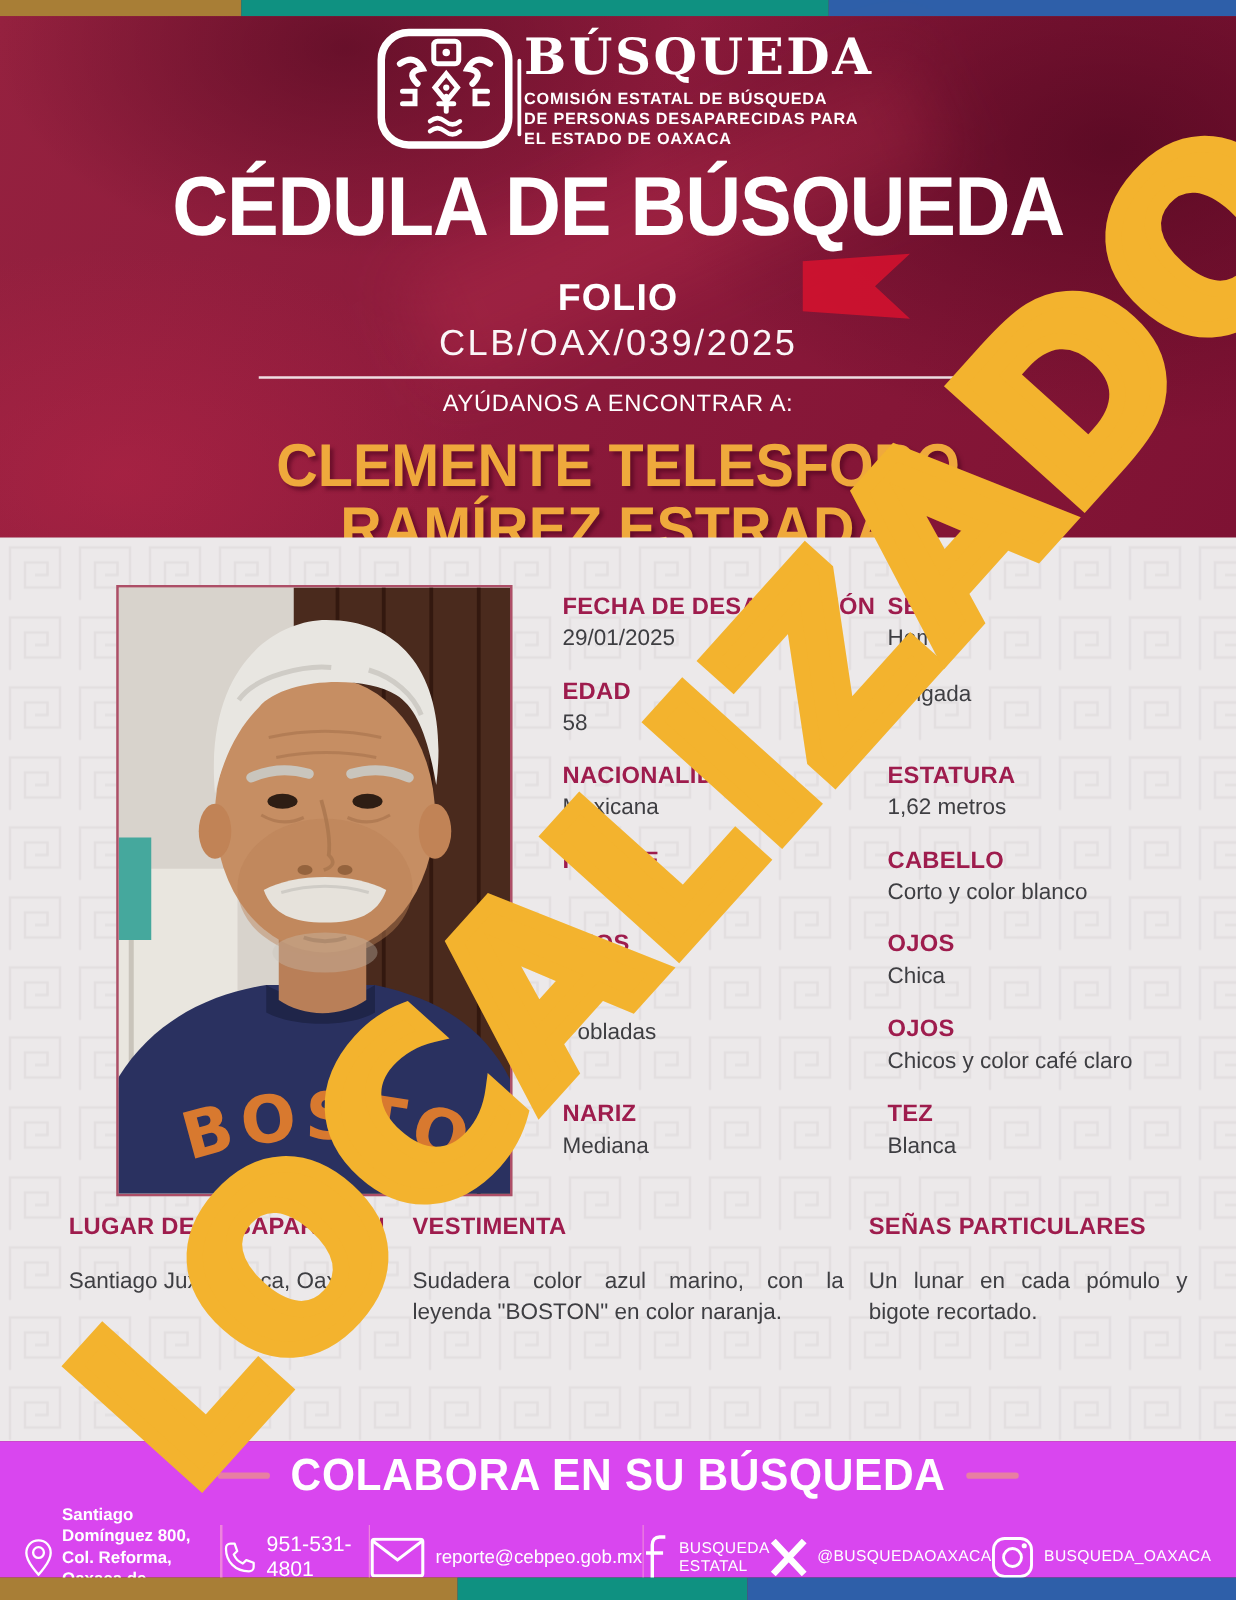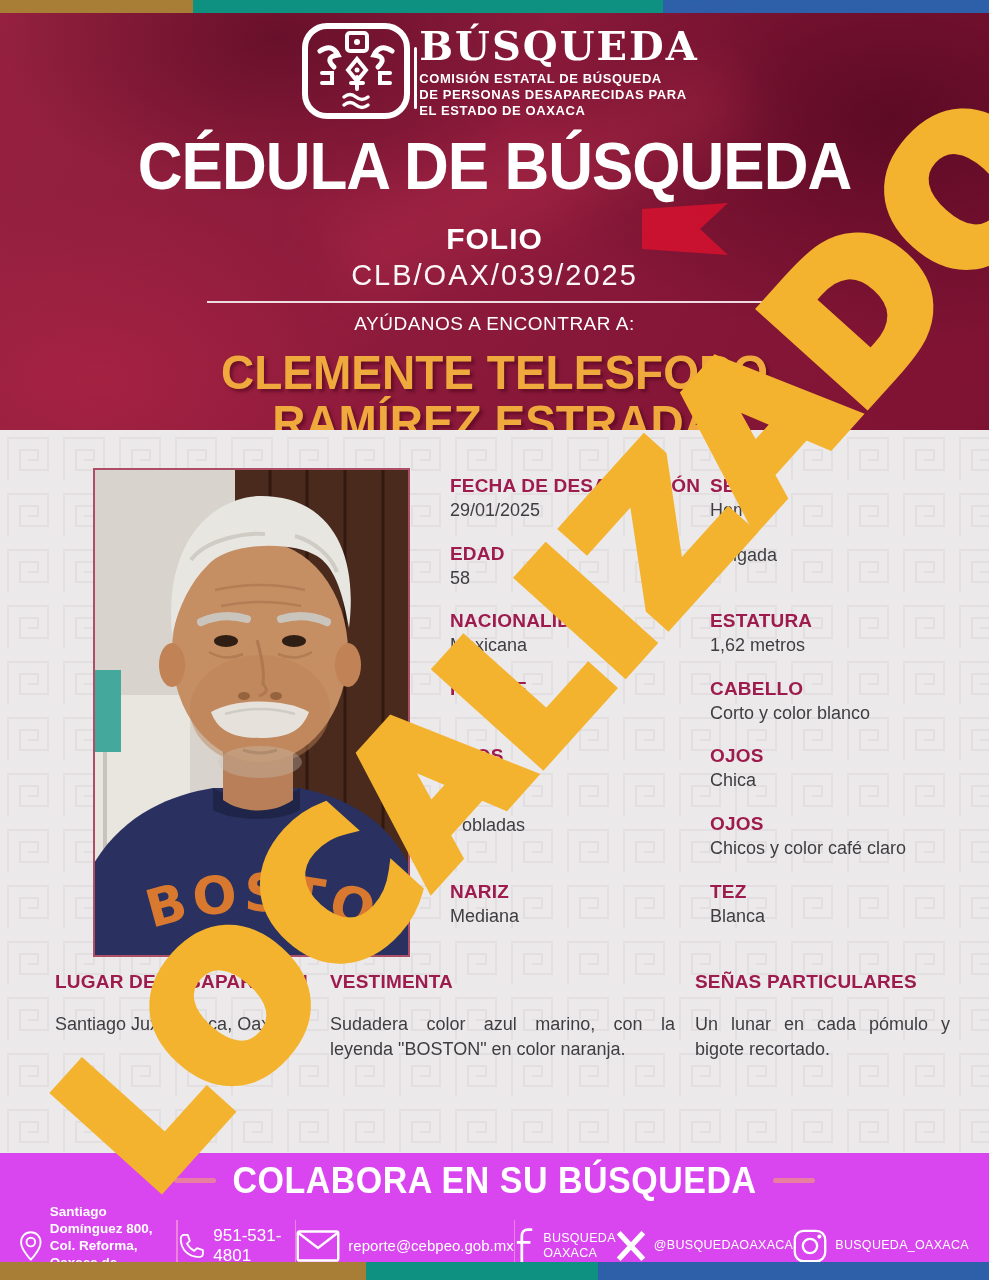--- a/index.html
+++ b/index.html
@@ -320,21 +320,21 @@
 
       <div class="cdivider"></div>
 
       <div class="cgroup">
         <svg width="20" height="40" viewBox="0 0 22 42">
           <path d="M19,3 h-5 c-4,0 -6.5,2.8 -6.5,7 v31" fill="none" stroke="#fff" stroke-width="3"></path>
           <line x1="2" y1="17" x2="17" y2="17" stroke="#fff" stroke-width="3"></line>
         </svg>
         <div class="soc">
           <div>BUSQUEDA</div>
-          <div>OAXACA</div>
+          <div>ESTATAL</div>
         </div>
       </div>
 
       <div class="cgroup">
         <svg width="30" height="30" viewBox="0 0 34 34">
           <path d="M3,2 L31,32 M31,2 L3,32" stroke="#fff" stroke-width="6"></path>
         </svg>
         <div class="soc">@BUSQUEDAOAXACA</div>
       </div>
 

